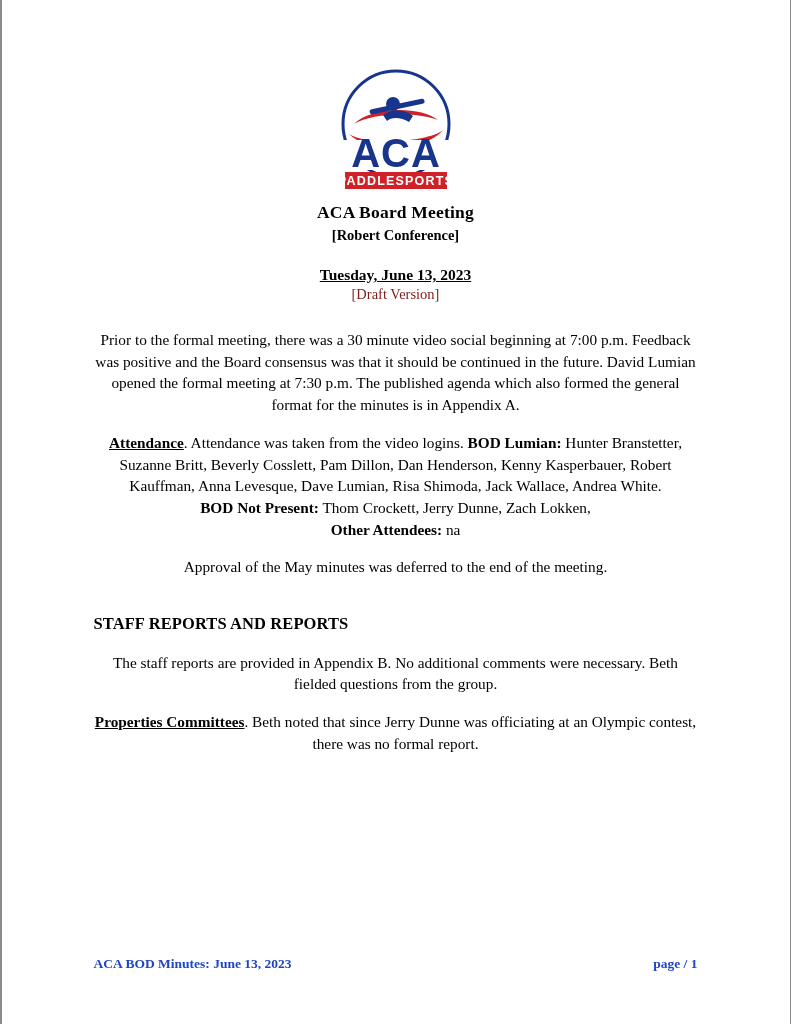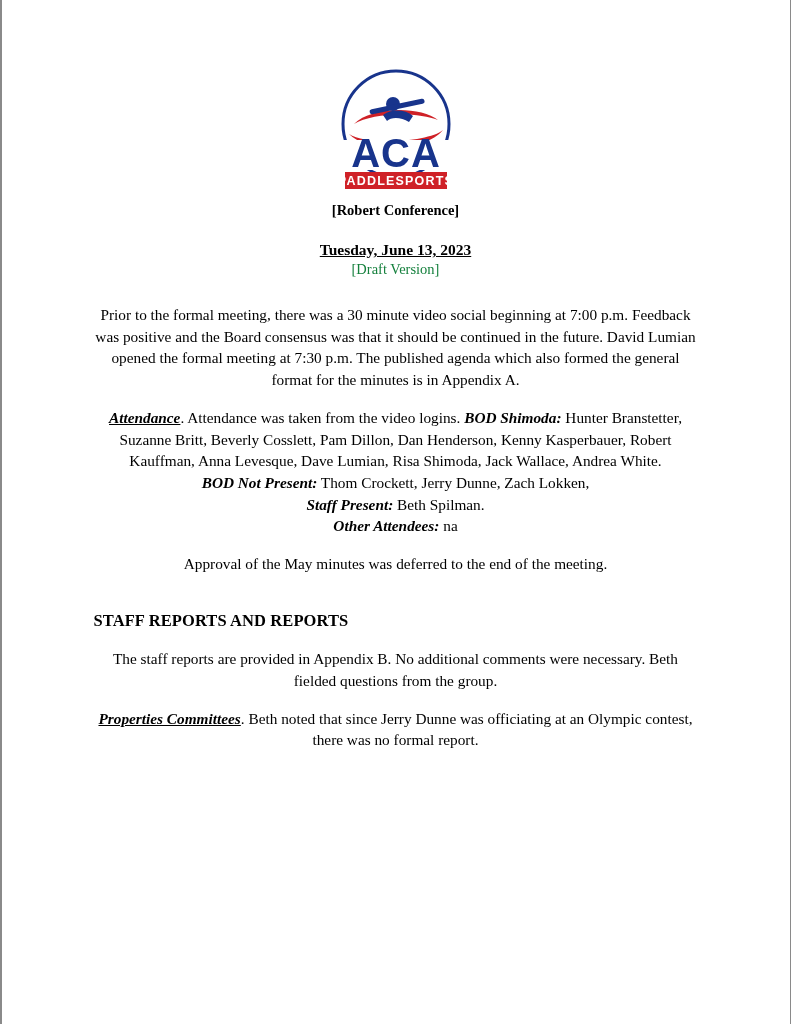--- a/index.html
+++ b/index.html
@@ -68,21 +68,21 @@
   .body-text {
     font-size: 15.3px;
     line-height: 1.42;
     text-align: left;
   }
   .para {
     margin: 0 0 16px 0;
     text-align: center;
   }
   .para.tight { margin-bottom: 0; }
-  .b { font-weight: bold; font-style: italic; }
+  .b { font-weight: bold; }
   .u { text-decoration: underline; }
 
   h2.section {
     font-size: 16.5px;
     font-weight: bold;
     margin: 34px 0 16px 0;
     letter-spacing: .1px;
   }
   h2.section.second {
     margin-top: 42px;
@@ -129,37 +129,41 @@
           <rect x="22" y="72" width="106" height="30" fill="#ffffff"></rect>
           <text x="75" y="99" text-anchor="middle" font-family="Liberation Sans, sans-serif" font-size="40" font-weight="bold" fill="#18348c" letter-spacing="1">ACA</text>
 
           <rect x="24" y="104" width="102" height="17" fill="#cf2127"></rect>
           <text x="75" y="117" text-anchor="middle" font-family="Liberation Sans, sans-serif" font-size="12.5" font-weight="bold" fill="#ffffff" letter-spacing="1.2">PADDLESPORTS</text>
         </svg>
       </div>
     </div>
 
     <div class="title-block">
+      <p class="doc-title">ACA Board Meeting</p>
       <p class="doc-subtitle">[Robert Conference]</p>
       <p class="doc-date">Tuesday, June 13, 2023</p>
-      <p class="doc-draft" style="color: #15803d;">[Draft Version]</p>
+      <p class="doc-draft" style="color: #7f1d1d;">[Draft Version]</p>
     </div>
 
     <div class="body-text">
 
       <p class="para"><span>Prior to the formal meeting, there was a 30 minute video social beginning at 7:00 p.m. Feedback was positive and the Board consensus was that it should be continued in the future. David Lumian opened the formal meeting at 7:30 p.m. The published agenda which also formed the general format for the minutes is in Appendix A.</span></p>
 
-      <p class="para tight"><span class="b u">Attendance</span><span>. Attendance was taken from the video logins. </span><span class="b">BOD Shimoda:</span><span> Hunter Branstetter, Suzanne Britt, Beverly Cosslett, Pam Dillon, Dan Henderson, Kenny Kasperbauer, Robert Kauffman, Anna Levesque, Dave Lumian, Risa Shimoda, Jack Wallace, Andrea White.</span></p>
+      <p class="para tight"><span class="b u">Attendance</span><span>. Attendance was taken from the video logins. </span><span class="b">BOD Lumian:</span><span> Hunter Branstetter, Suzanne Britt, Beverly Cosslett, Pam Dillon, Dan Henderson, Kenny Kasperbauer, Robert Kauffman, Anna Levesque, Dave Lumian, Risa Shimoda, Jack Wallace, Andrea White.</span></p>
       <p class="para tight"><span class="b">BOD Not Present:</span><span> Thom Crockett, Jerry Dunne, Zach Lokken,</span></p>
-      <p class="para tight"><span class="b">Staff Present:</span><span> Beth Spilman.</span></p>
       <p class="para"><span class="b">Other Attendees:</span><span> na</span></p>
 
       <p class="para"><span>Approval of the May minutes was deferred to the end of the meeting.</span></p>
 
       <h2 class="section">STAFF REPORTS AND REPORTS</h2>
       <p class="para"><span>The staff reports are provided in Appendix B. No additional comments were necessary. Beth fielded questions from the group.</span></p>
 
       <p class="para"><span class="b u">Properties Committees</span><span>. Beth noted that since Jerry Dunne was officiating at an Olympic contest, there was no formal report.</span></p>
 
     </div>
   </div>
 
+  <div class="footer" style="color: rgb(31, 69, 196);">
+    <span>ACA BOD Minutes: June 13, 2023</span>
+    <span>page / 1</span>
+  </div>
 </div>
 
 </body></html>

